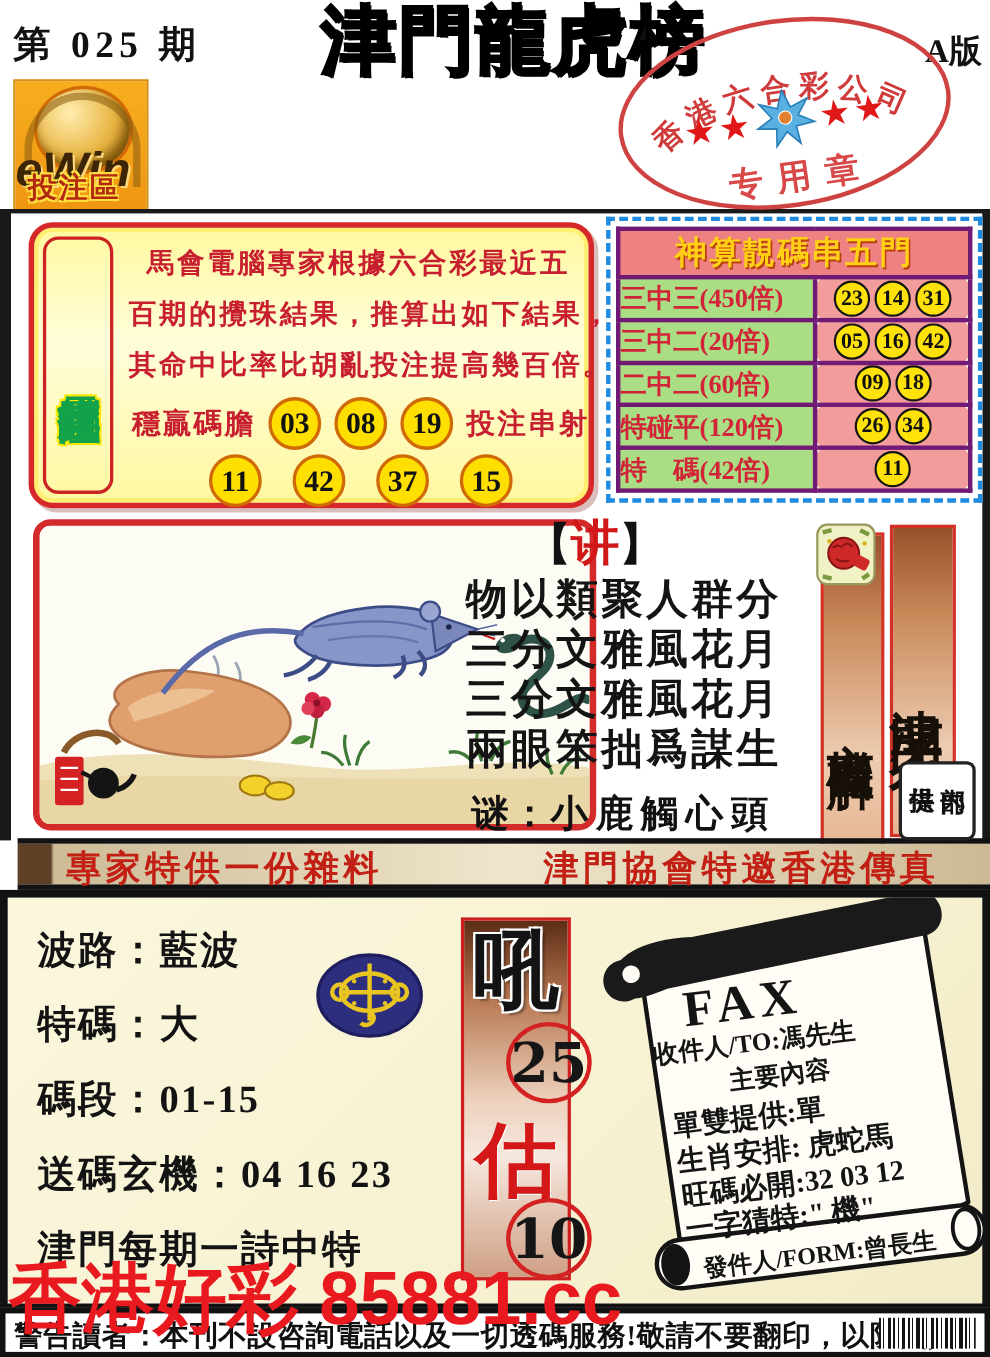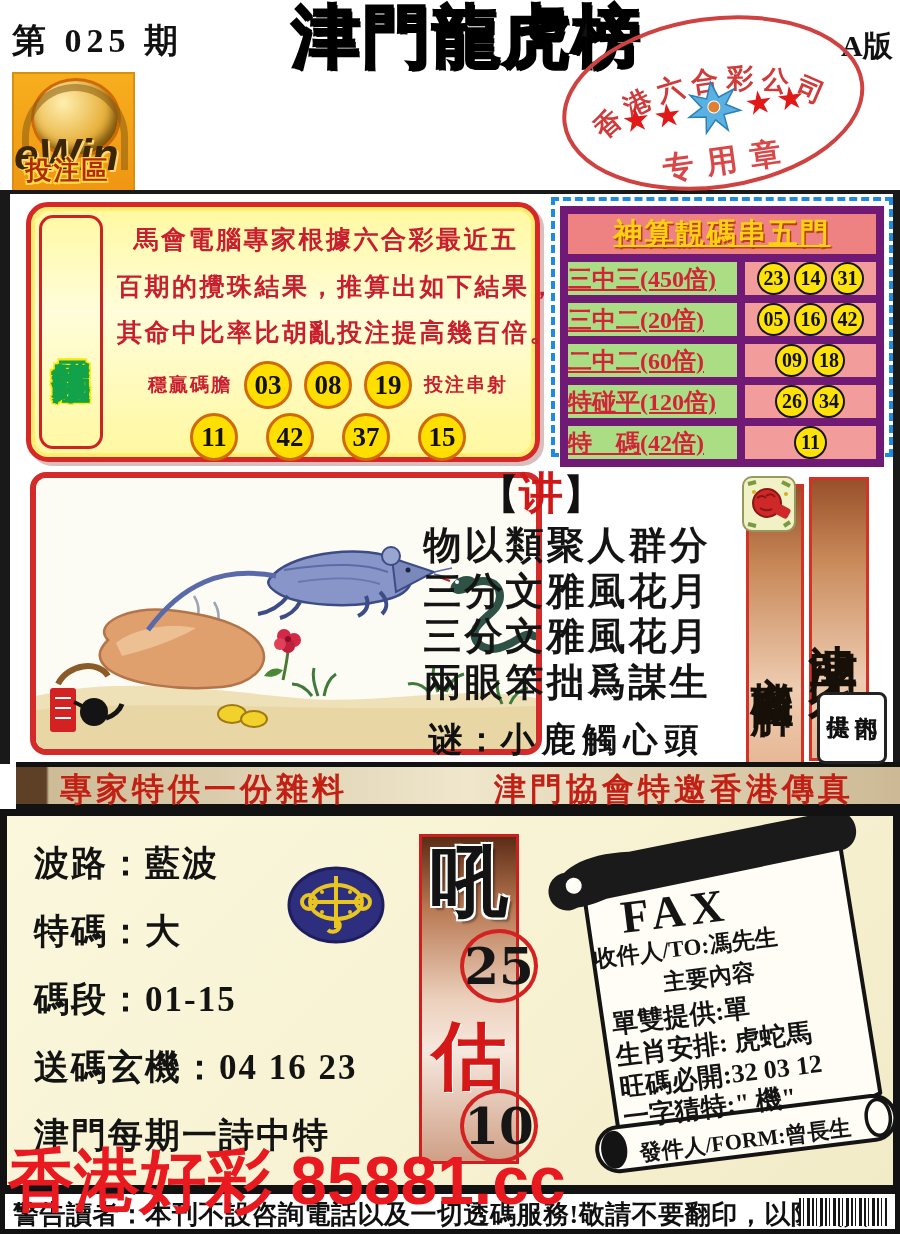--- a/index.html
+++ b/index.html
@@ -36,29 +36,29 @@
             box-shadow:inset 0 0 0 4px #ffee70,4px 4px 0 rgba(120,20,20,.28);}
   .strat-side{position:absolute;left:8px;top:8px;bottom:8px;width:64px;border:3px solid #cc2424;border-radius:14px;
             display:flex;align-items:center;justify-content:center;writing-mode:vertical-rl;text-orientation:upright;
             font-size:39px;font-weight:900;color:#12a24a;letter-spacing:1px;
             text-shadow:-1.5px -1.5px 0 #ffe800,1.5px -1.5px 0 #ffe800,-1.5px 1.5px 0 #ffe800,1.5px 1.5px 0 #ffe800;}
   .strat-body{position:absolute;left:86px;top:10px;width:418px;text-align:center;color:#c81f30;font-weight:800;
             font-size:25px;line-height:1.86;letter-spacing:2.5px;white-space:nowrap;}
   .strat-row{position:absolute;left:84px;width:426px;display:flex;align-items:center;justify-content:center;gap:12px;}
   .strat-row.r1{top:154px;}
   .strat-row.r2{top:206px;gap:28px;}
-  .strat-label{font-size:19px;font-weight:900;color:#c81f30;letter-spacing:2px;white-space:nowrap;}
+  .strat-label{font-size:26px;font-weight:900;color:#c81f30;letter-spacing:2px;white-space:nowrap;}
   .ball{width:48px;height:48px;border-radius:50%;background:#ffdf00;border:3px solid #cf6a06;display:flex;
         align-items:center;justify-content:center;font-size:27px;font-weight:900;color:#111;flex:0 0 auto;}
 
   
   .numtable-wrap{position:absolute;left:551px;top:197px;width:342px;height:260px;border:4px dashed #1e8ae0;
         background:#fff;padding:5px;}
   .numtable{width:100%;height:100%;border-collapse:collapse;}
-  .numtable th,.numtable td{border:8px solid #701a75;padding:0;text-decoration:underline;}
+  .numtable th,.numtable td{border:4px solid #701a75;padding:0;}
   .nt-title{background:#ee8282;color:#ffd014;font-size:29px;font-weight:900;letter-spacing:2px;height:44px;text-align:center;
         text-shadow:1.5px 1.5px 0 #b84010;}
   .nt-lbl{background:#abdd84;color:#d22438;font-size:24px;font-weight:800;padding-left:5px;width:56%;letter-spacing:0;}
   .nt-val{background:#f39c9c;text-align:center;border-radius:11px;}
   .tball{display:inline-flex;width:33px;height:33px;border-radius:50%;background:#ffe20a;border:2px solid #151515;
         align-items:center;justify-content:center;font-size:20px;font-weight:900;margin:0 2px;vertical-align:middle;}
 
   
   .picture{position:absolute;left:30px;top:472px;width:512px;height:283px;border:6px solid #d32a2a;border-radius:16px;
         background:#fdfbf2;overflow:hidden;}

